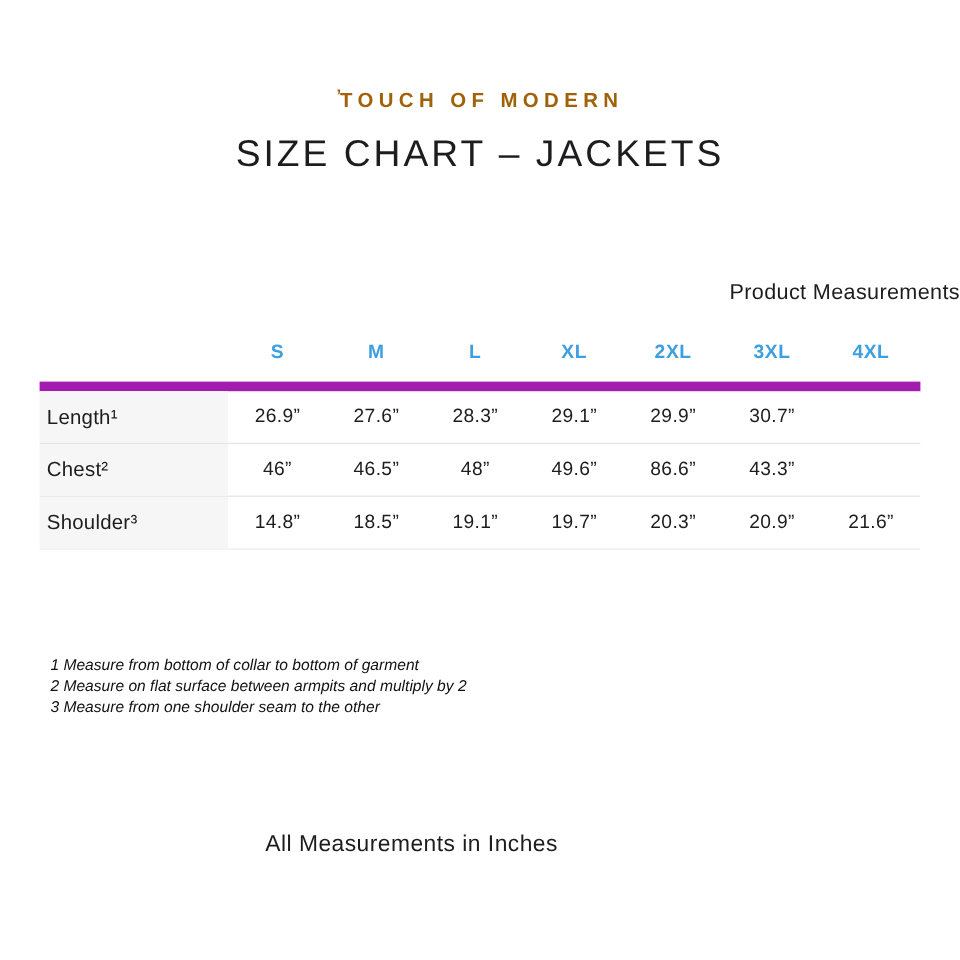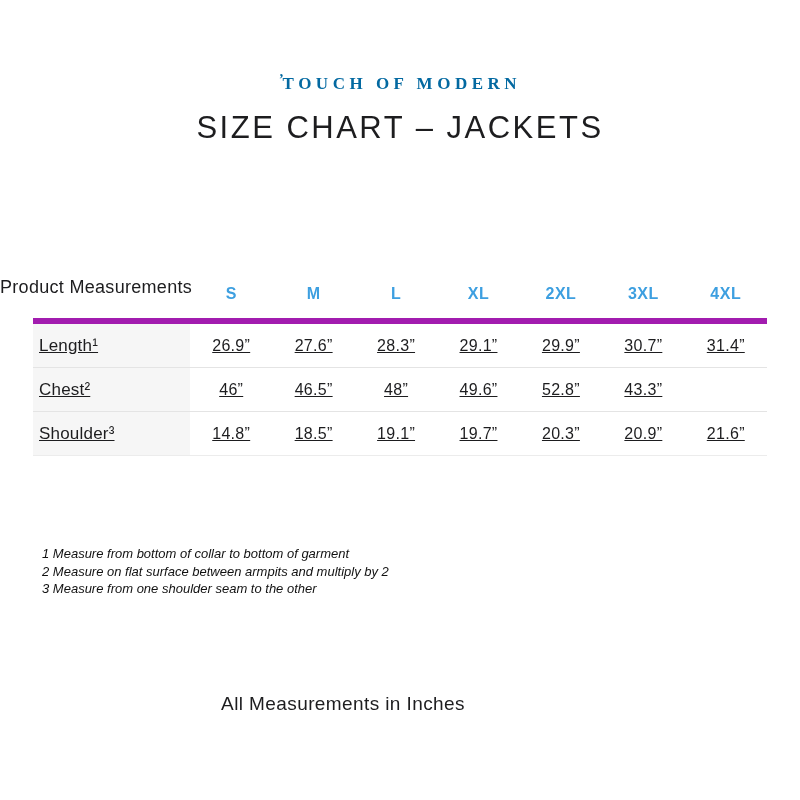--- a/index.html
+++ b/index.html
@@ -17,23 +17,22 @@
   }
   .brand {
     position: absolute;
     top: 74px;
     left: 0;
     width: 800px;
     text-align: center;
     font-size: 17px;
     font-weight: 700;
     letter-spacing: 4.5px;
-    color: #0369a1;
+    color: #a16207;
     white-space: nowrap;
-    font-family: Liberation Serif, serif;
   }
   .brand-mark {
     display: inline-block;
     position: relative;
     top: -5px;
     font-size: 14px;
     letter-spacing: 0;
     margin-right: -1px;
   }
   .page-title {
@@ -47,25 +46,24 @@
     font-weight: 500;
     letter-spacing: 2.5px;
     color: #1d1d1f;
     white-space: nowrap;
   }
   .table-title {
     position: absolute;
     top: 233px;
     left: 0;
     width: 800px;
-    text-align: left;
+    text-align: right;
     font-size: 18px;
     font-weight: 500;
     letter-spacing: 0.3px;
-    margin-top: 44px;
   }
   .size-table {
     position: absolute;
     top: 270px;
     left: 33px;
     width: 734px;
   }
   .grid-row {
     display: grid;
     grid-template-columns: 157px repeat(7, 1fr);
@@ -76,22 +74,21 @@
   .header-cell {
     display: flex;
     align-items: center;
     justify-content: center;
     font-size: 16px;
     font-weight: 600;
     letter-spacing: 0.5px;
     color: #3d9fe0;
   }
   .table-body {
-    border-top: 6px solid #a21caf;
-    text-decoration: underline;
+    border-top: 8px solid #a21caf;
   }
   .data-row {
     height: 43px;
     border-bottom: 1px solid #e4e4e4;
   }
   .data-row:last-child {
     border-bottom: 1px solid #ececec;
   }
   .label-cell {
     display: flex;
@@ -152,30 +149,29 @@
 
   <div class="table-body">
     <div class="grid-row data-row">
       <div class="label-cell">Length¹</div>
       <div class="value-cell">26.9”</div>
       <div class="value-cell">27.6”</div>
       <div class="value-cell">28.3”</div>
       <div class="value-cell">29.1”</div>
       <div class="value-cell">29.9”</div>
       <div class="value-cell">30.7”</div>
-      <div class="value-cell">31.4”</div>
     </div>
 
     <div class="grid-row data-row">
       <div class="label-cell">Chest²</div>
       <div class="value-cell">46”</div>
       <div class="value-cell">46.5”</div>
       <div class="value-cell">48”</div>
       <div class="value-cell">49.6”</div>
-      <div class="value-cell">52.8”</div>
+      <div class="value-cell">86.6”</div>
       <div class="value-cell">43.3”</div>
     </div>
 
     <div class="grid-row data-row">
       <div class="label-cell">Shoulder³</div>
       <div class="value-cell">14.8”</div>
       <div class="value-cell">18.5”</div>
       <div class="value-cell">19.1”</div>
       <div class="value-cell">19.7”</div>
       <div class="value-cell">20.3”</div>

